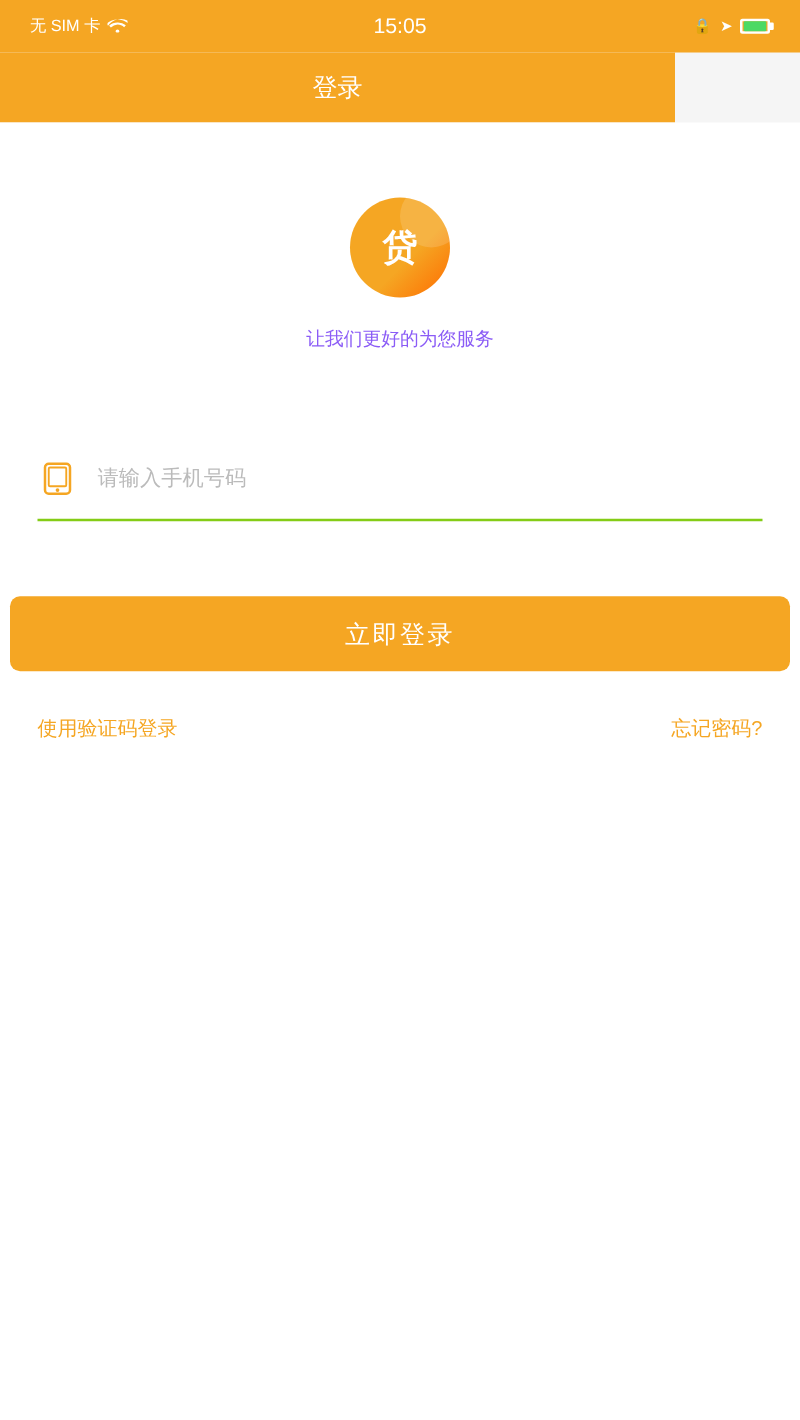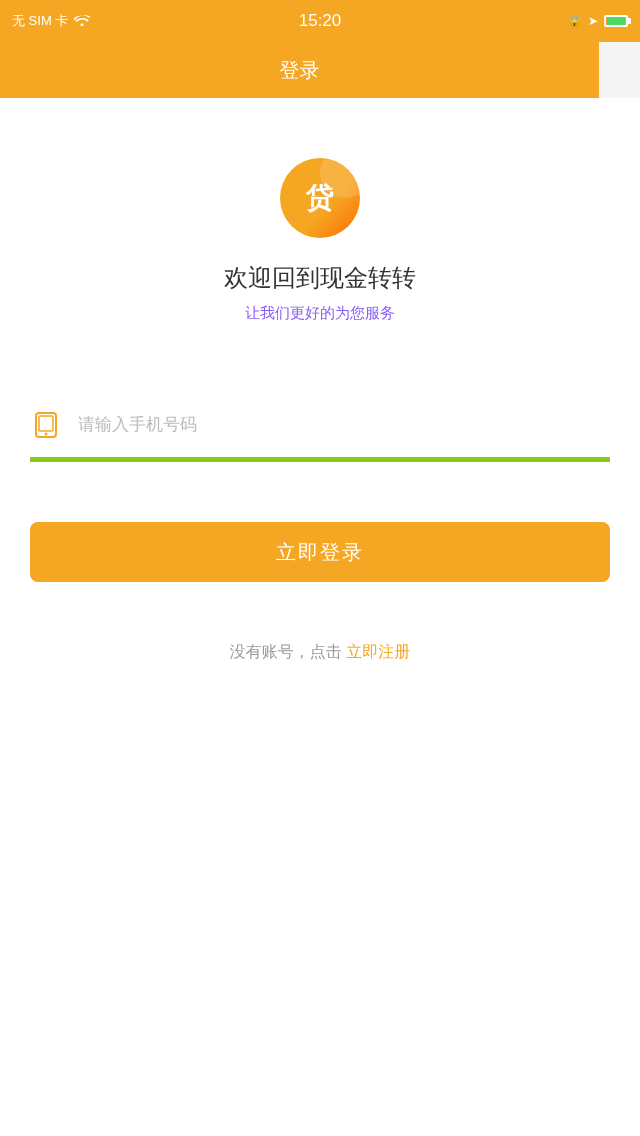--- a/index.html
+++ b/index.html
@@ -14,21 +14,21 @@
     }
 
     
     .status-bar {
       width: 640px;
       height: 42px;
       background: #f5a623;
       display: flex;
       align-items: center;
       justify-content: space-between;
-      padding: 0 12px;
+      padding: 0 24px;
       color: white;
       font-size: 14px;
     }
 
     .status-left {
       display: flex;
       align-items: center;
       gap: 6px;
       font-size: 13px;
     }
@@ -42,21 +42,21 @@
     }
 
     .status-right {
       display: flex;
       align-items: center;
       gap: 6px;
     }
 
     
     .nav-bar {
-      width: 599px;
+      width: 540px;
       height: 56px;
       background: #f5a623;
       display: flex;
       align-items: center;
       justify-content: center;
     }
 
     .nav-title {
       color: white;
       font-size: 20px;
@@ -129,21 +129,21 @@
     
     .form-section {
       width: 580px;
       margin-top: 20px;
     }
 
     .input-row {
       display: flex;
       align-items: center;
       padding: 18px 0;
-      border-bottom: 5px solid #84cc16;
+      border-bottom: 2px solid #84cc16;
       gap: 16px;
     }
 
     .input-icon {
       width: 32px;
       display: flex;
       justify-content: center;
       align-items: center;
       flex-shrink: 0;
     }
@@ -172,21 +172,21 @@
       width: 32px;
       display: flex;
       justify-content: center;
       align-items: center;
       color: #bbb;
       cursor: pointer;
     }
 
     
     .login-button {
-      width: 580px;
+      width: 624px;
       height: 60px;
       background: #f5a623;
       border: none;
       border-radius: 8px;
       color: white;
       font-size: 20px;
       font-weight: 500;
       cursor: pointer;
       margin-top: 60px;
       letter-spacing: 2px;
@@ -258,41 +258,40 @@
 
 <div class="status-bar">
   <div class="status-left">
     <span>无 SIM 卡</span>
     <span class="wifi-icon">
       <svg width="16" height="12" viewBox="0 0 16 12" fill="white">
         <path d="M8 9.5C8.83 9.5 9.5 10.17 9.5 11S8.83 12.5 8 12.5 6.5 11.83 6.5 11 7.17 9.5 8 9.5zm0-4c2.07 0 3.93.84 5.28 2.2l1.41-1.41A9.93 9.93 0 008 4a9.93 9.93 0 00-6.69 2.59L2.72 8A7.94 7.94 0 018 5.5zm0-4C11.6 1.5 14.84 2.94 17.19 5.3l1.41-1.42A13.88 13.88 0 008 1.5C4.55 1.5 1.4 2.88-1.04 5.1L.37 6.51A11.9 11.9 0 018 1.5z"></path>
       </svg>
     </span>
   </div>
-  <div class="status-center">15:20</div>
+  <div class="status-center">15:05</div>
   <div class="status-right">
     <span style="font-size:12px;">🔒</span>
     <span style="font-size:12px;">➤</span>
     <div class="battery">
       <div class="battery-fill"></div>
     </div>
   </div>
 </div>
 
 <div class="nav-bar">
   <span class="nav-title">登录</span>
 </div>
 
 <div class="main-content">
 
   <div class="logo-section">
     <div class="logo-circle">
       <span class="logo-text">贷</span>
     </div>
-    <div class="welcome-title">欢迎回到现金转转</div>
     <div class="welcome-subtitle">让我们更好的为您服务</div>
   </div>
 
   <div class="form-section">
 
     <div class="input-row">
       <div class="input-icon">
         <svg class="phone-icon-svg" viewBox="0 0 28 28" fill="none" xmlns="http://www.w3.org/2000/svg">
           <rect x="4" y="2" width="20" height="24" rx="3" stroke="#f5a623" stroke-width="2" fill="none"></rect>
           <rect x="7" y="5" width="14" height="15" rx="1" stroke="#f5a623" stroke-width="1.5" fill="none"></rect>
@@ -300,19 +299,19 @@
         </svg>
       </div>
       <input type="tel" class="input-field" placeholder="请输入手机号码" style="">
     </div>
 
 
   </div>
 
   <button class="login-button">立即登录</button>
 
-
-  <div class="register-row">
-    <span>没有账号，点击</span>
-    <span class="register-link">立即注册</span>
-  </div>
+  <div class="links-row">
+    <span class="link-text">使用验证码登录</span>
+    <span class="link-text">忘记密码?</span>
+  </div>
+
 
 </div>
 
 </body></html>

